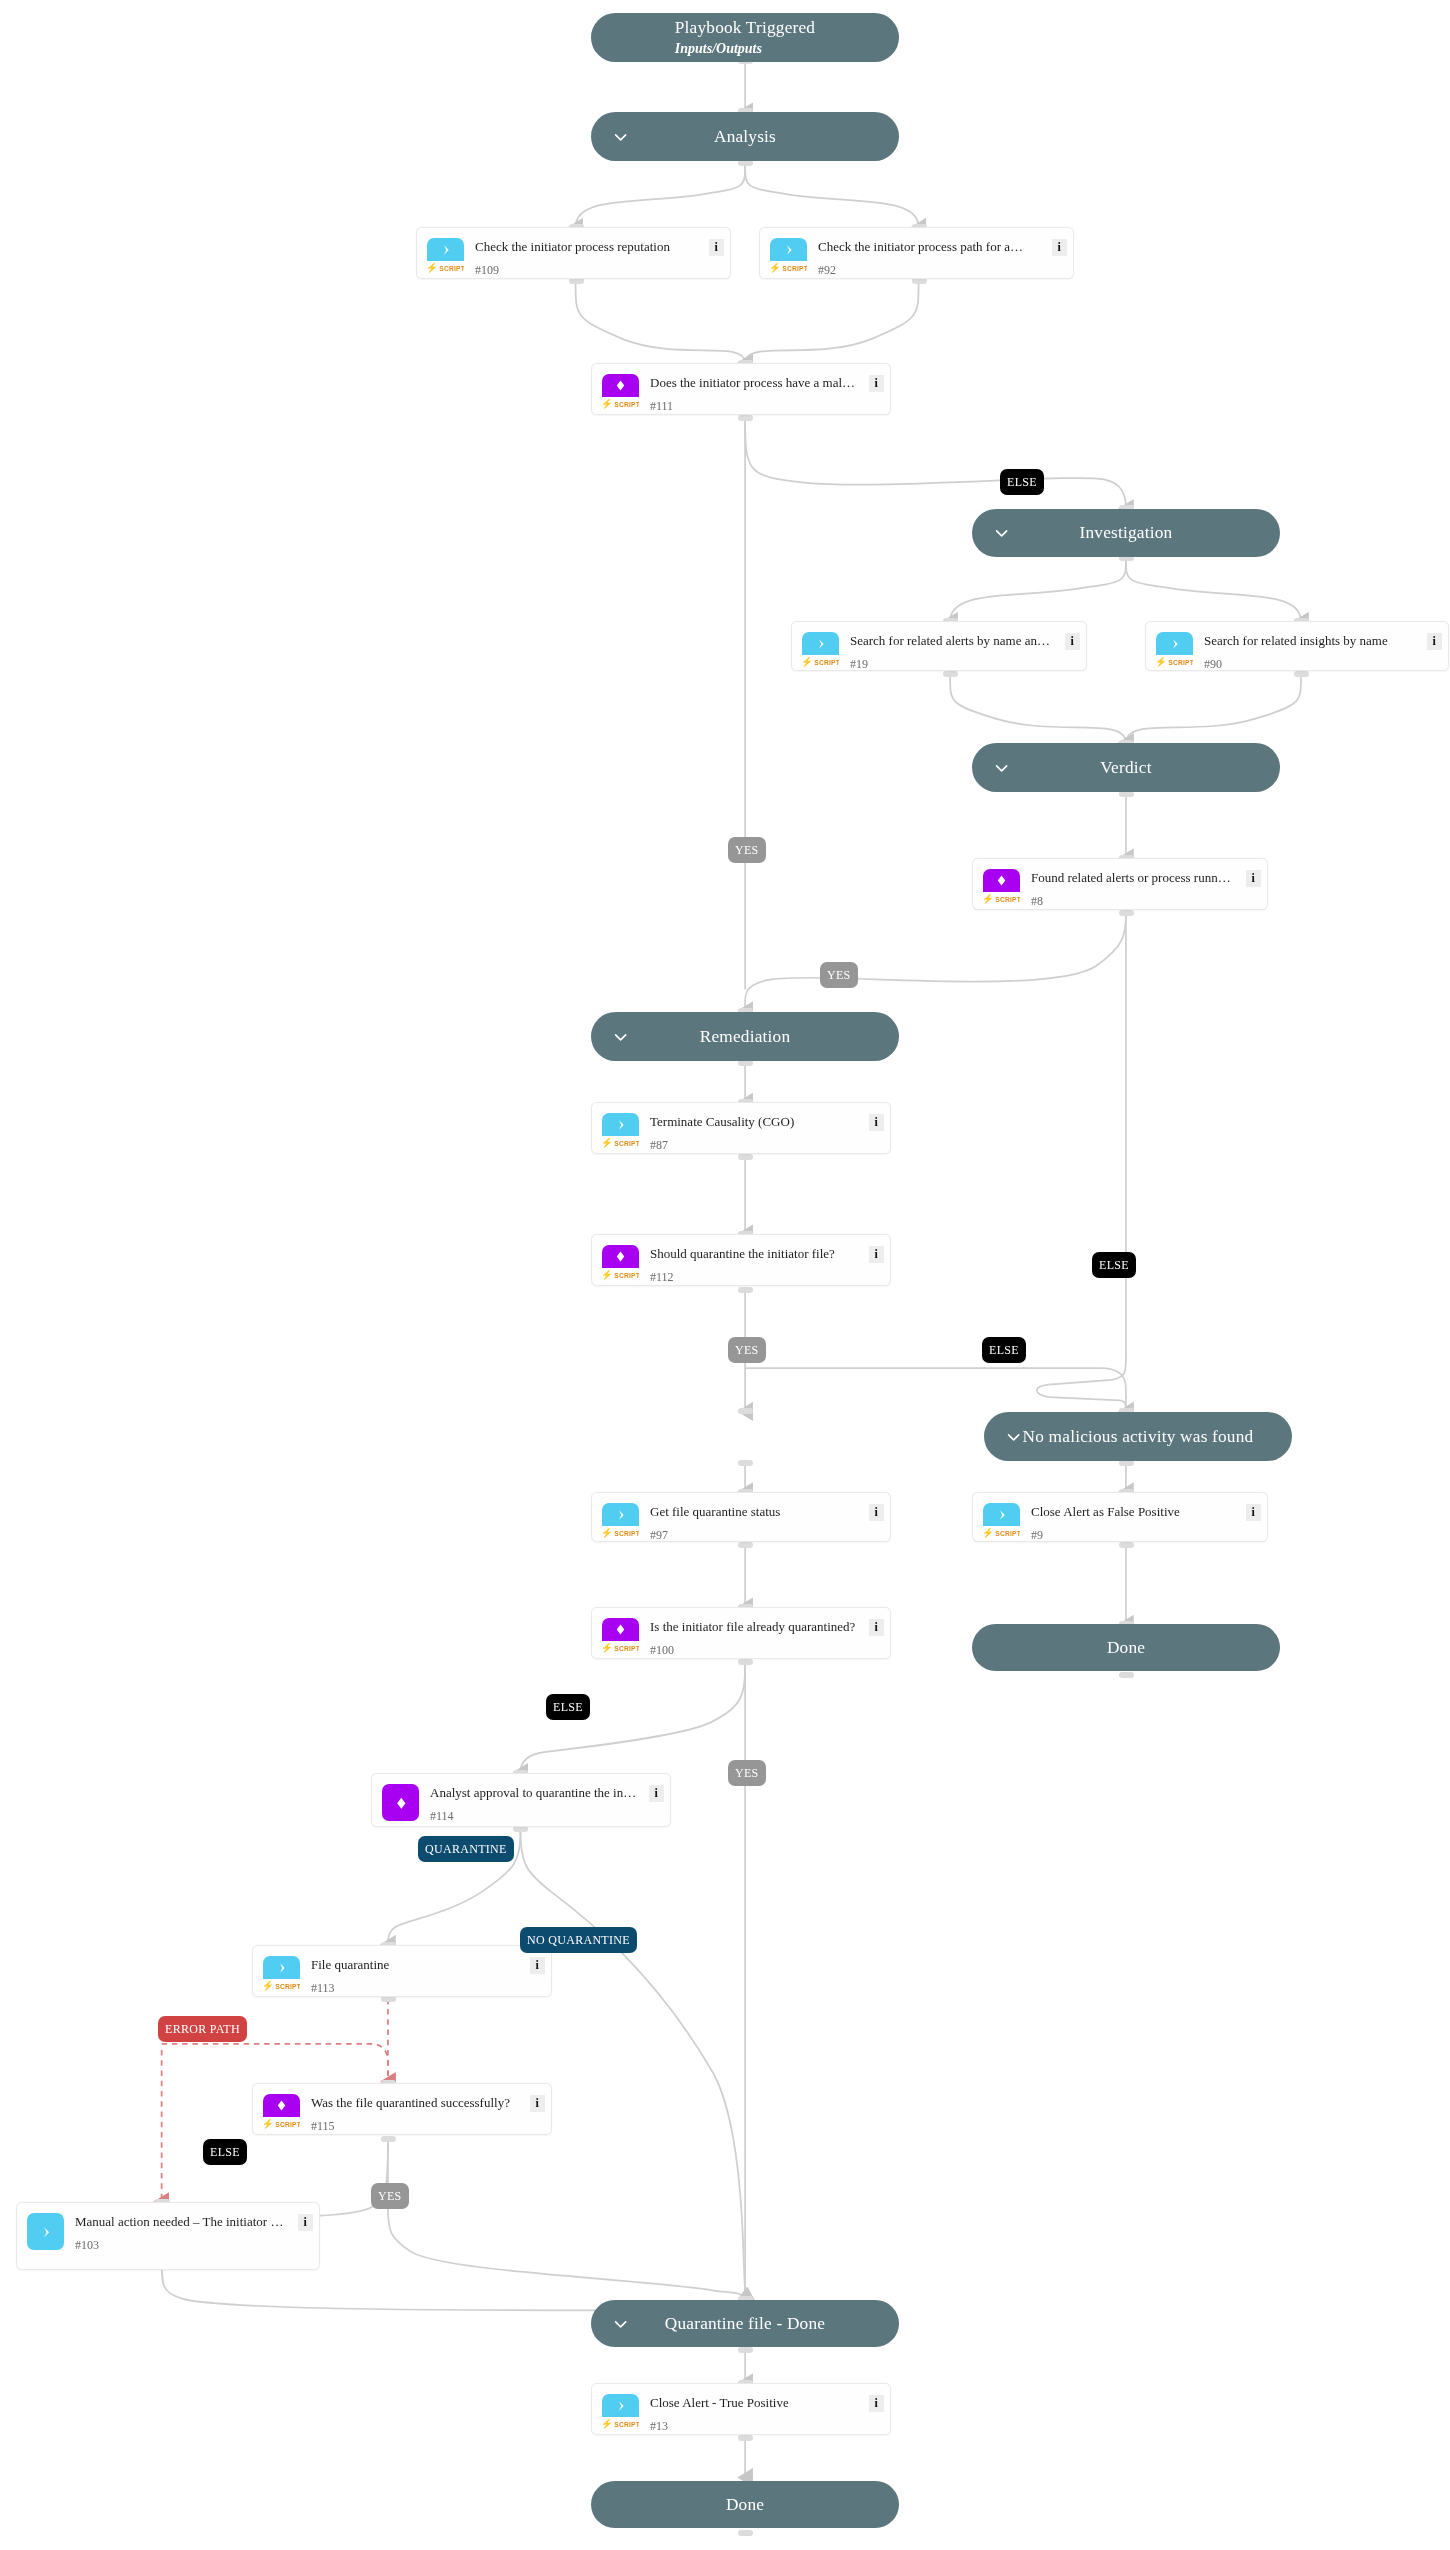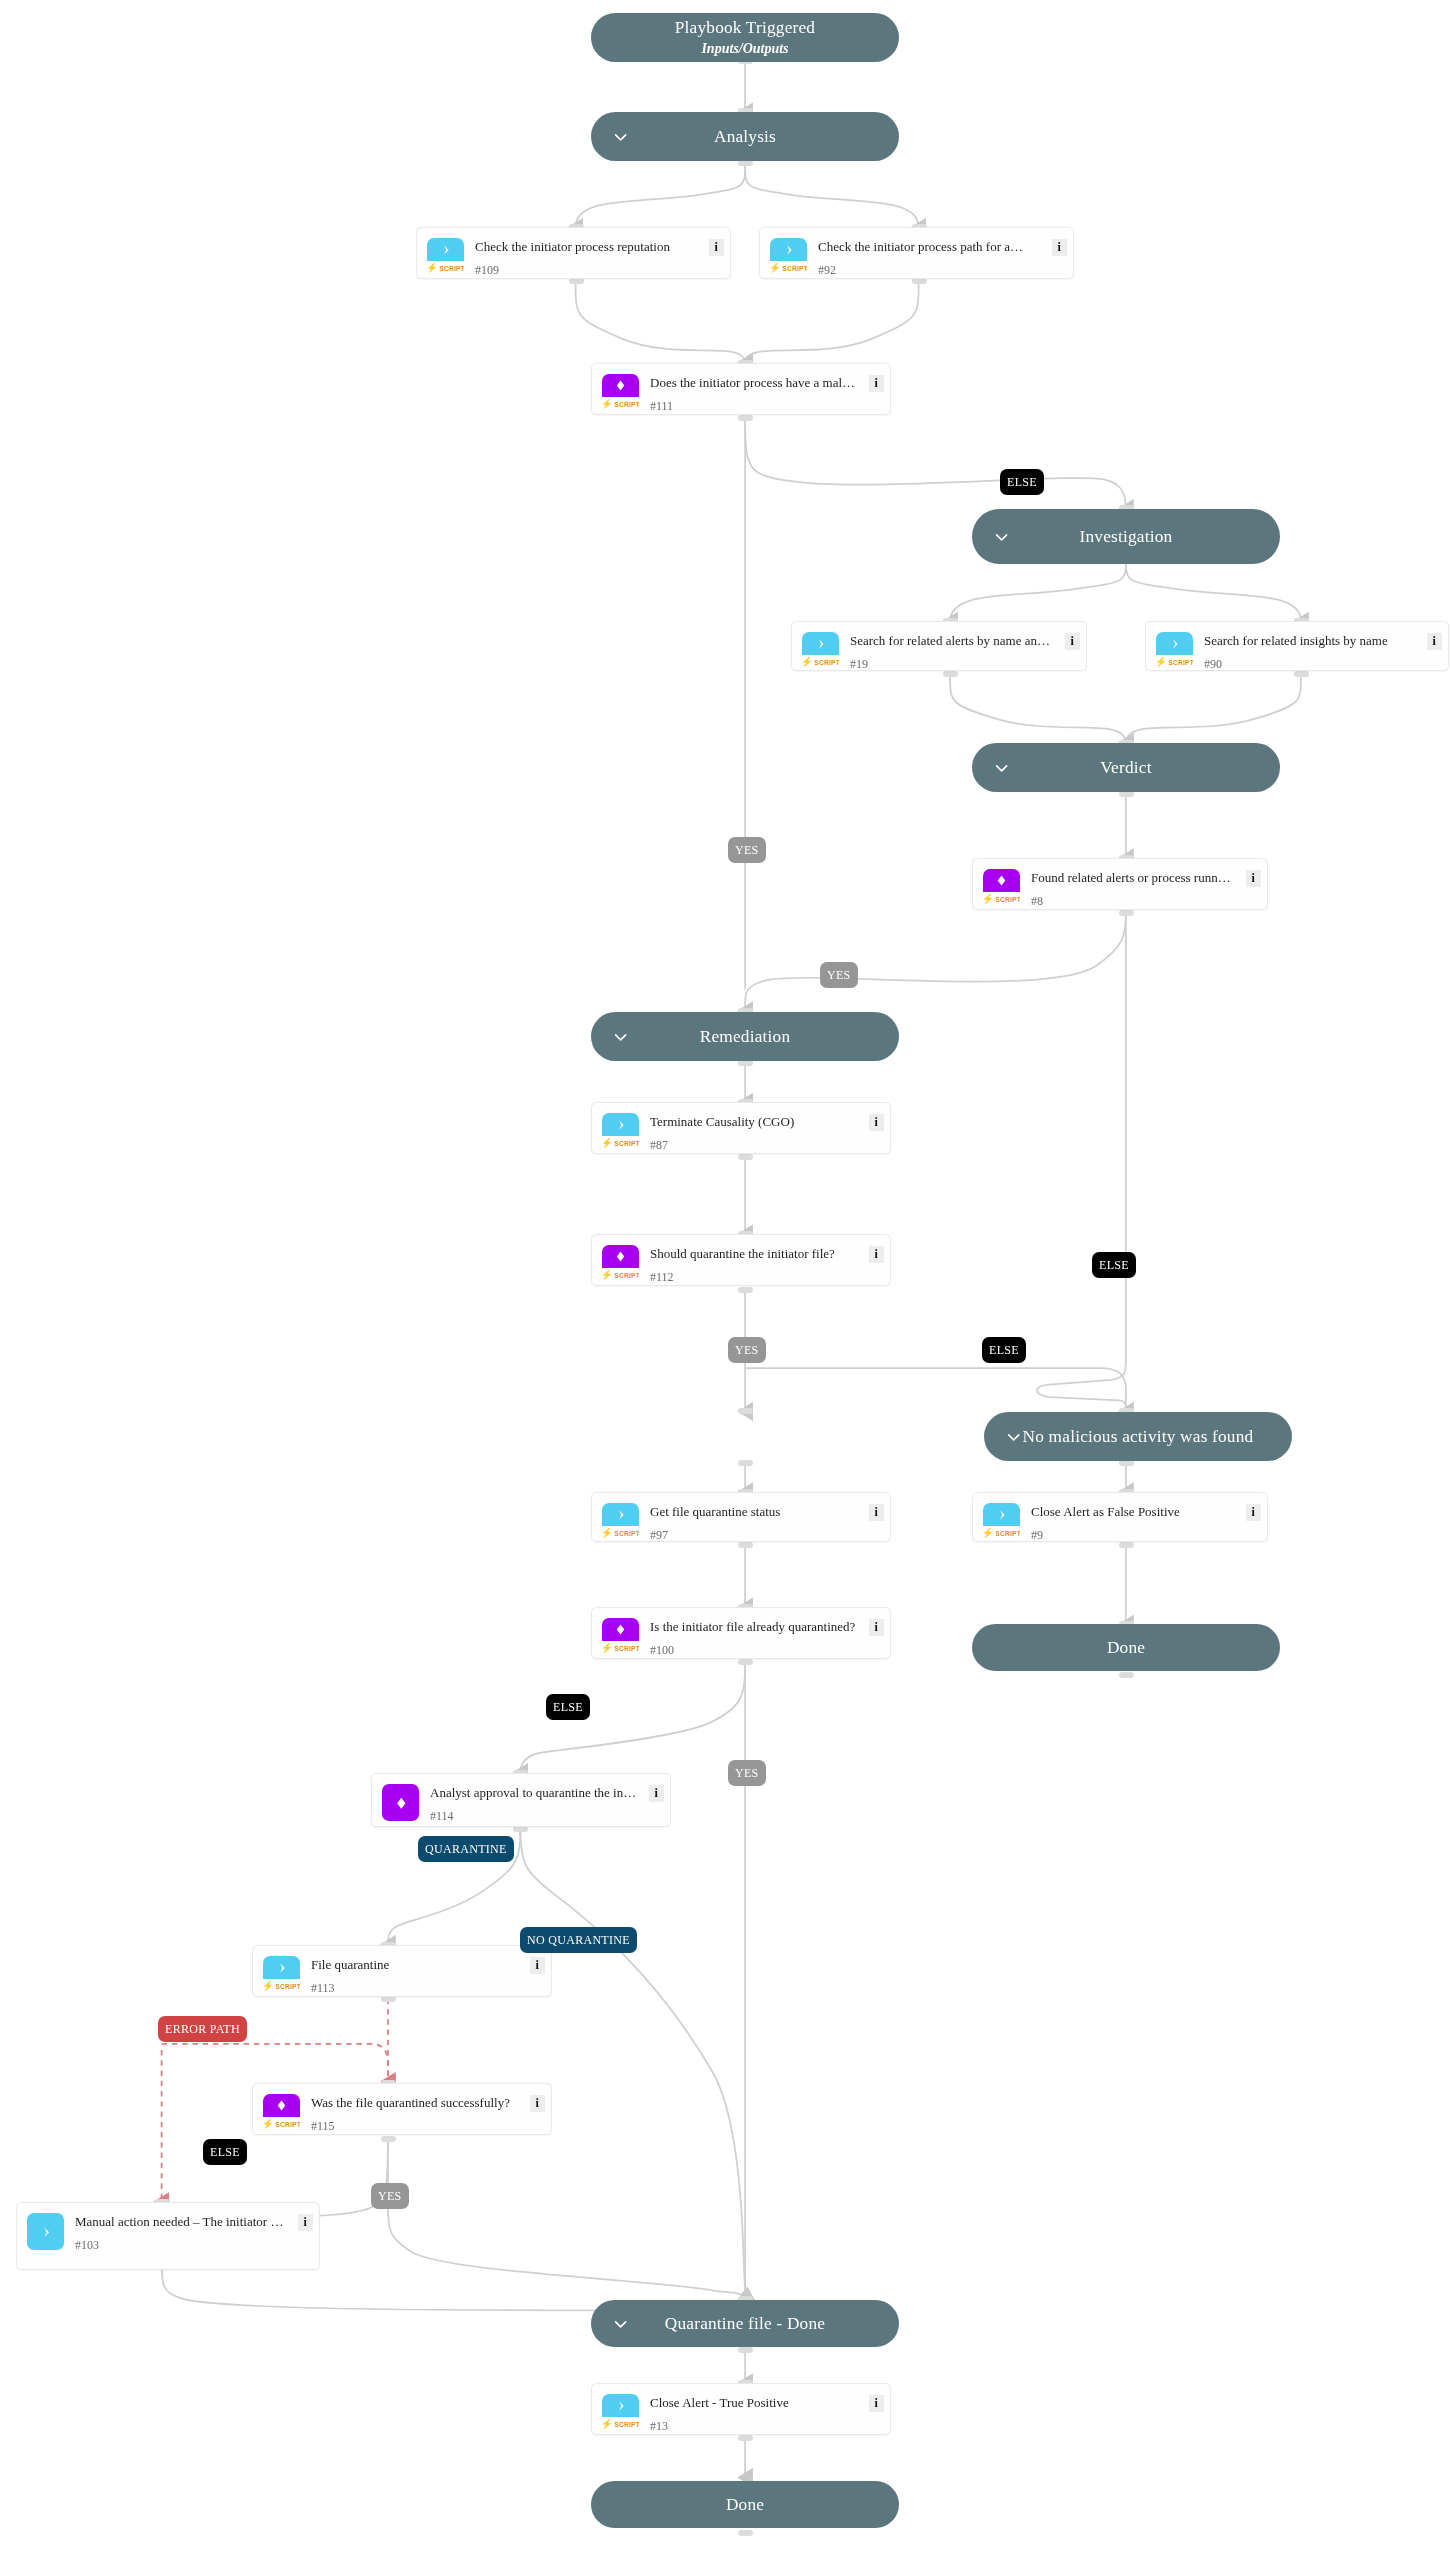--- a/index.html
+++ b/index.html
@@ -5,21 +5,21 @@
   html,body{margin:0;padding:0;background:#ffffff;}
   body{font-family:"Liberation Serif","DejaVu Serif",serif;}
   #canvas{position:relative;width:1450px;height:2550px;background:#fff;overflow:hidden;}
   #edges{position:absolute;left:0;top:0;width:1450px;height:2550px;pointer-events:none;}
 
   
   .stage{position:absolute;background:#5c767e;border-radius:32px;color:#fff;
          display:flex;align-items:center;justify-content:center;box-sizing:border-box;}
   .stage .stage-title{font-size:17.3px;letter-spacing:0.2px;line-height:1.15;text-align:center;}
   .stage .stage-sub{font-size:14px;font-style:italic;font-weight:bold;margin-top:3.2px;text-align:center;}
-  .stage .stage-stack{display:flex;flex-direction:column;align-items:center;justify-content:center;}
+  .stage .stage-stack{display:flex;flex-direction:column;align-items:flex-start;justify-content:center;}
   .chev{position:absolute;left:20.5px;top:50%;transform:translateY(-50%);width:17.3px;height:17.3px;}
   .chev svg{display:block;}
 
   
   .card{position:absolute;background:#fefefe;border:0.8px solid #e9e9e9;border-radius:5.5px;
         box-sizing:border-box;box-shadow:0 0.8px 1.6px rgba(0,0,0,.045);}
   .card-icon{position:absolute;left:10.3px;top:10.3px;width:37px;height:37px;border-radius:7px;
              overflow:hidden;display:flex;flex-direction:column;}
   .icon-top{flex:0 0 23px;display:flex;align-items:center;justify-content:center;}
   .icon-top svg{display:block;}
@@ -191,21 +191,21 @@
 
   <div class="stage" style="left:591px;top:112px;width:308px;height:49px;">
     <span class="chev">
       <svg viewBox="0 0 24 24" width="17.3" height="17.3">
           <path d="M5 9 L12 16 L19 9" fill="none" stroke="#ffffff" stroke-width="2.2" stroke-linecap="round" stroke-linejoin="round"></path>
         </svg>
     </span>
     <div class="stage-title">Analysis</div>
   </div>
 
-  <div class="stage" style="left:972px;top:509px;width:308px;height:55px;">
+  <div class="stage" style="left:972px;top:509px;width:308px;height:48px;">
     <span class="chev">
       <svg viewBox="0 0 24 24" width="17.3" height="17.3">
           <path d="M5 9 L12 16 L19 9" fill="none" stroke="#ffffff" stroke-width="2.2" stroke-linecap="round" stroke-linejoin="round"></path>
         </svg>
     </span>
     <div class="stage-title">Investigation</div>
   </div>
 
   <div class="stage" style="left:972px;top:743px;width:308px;height:49px;">
     <span class="chev">

